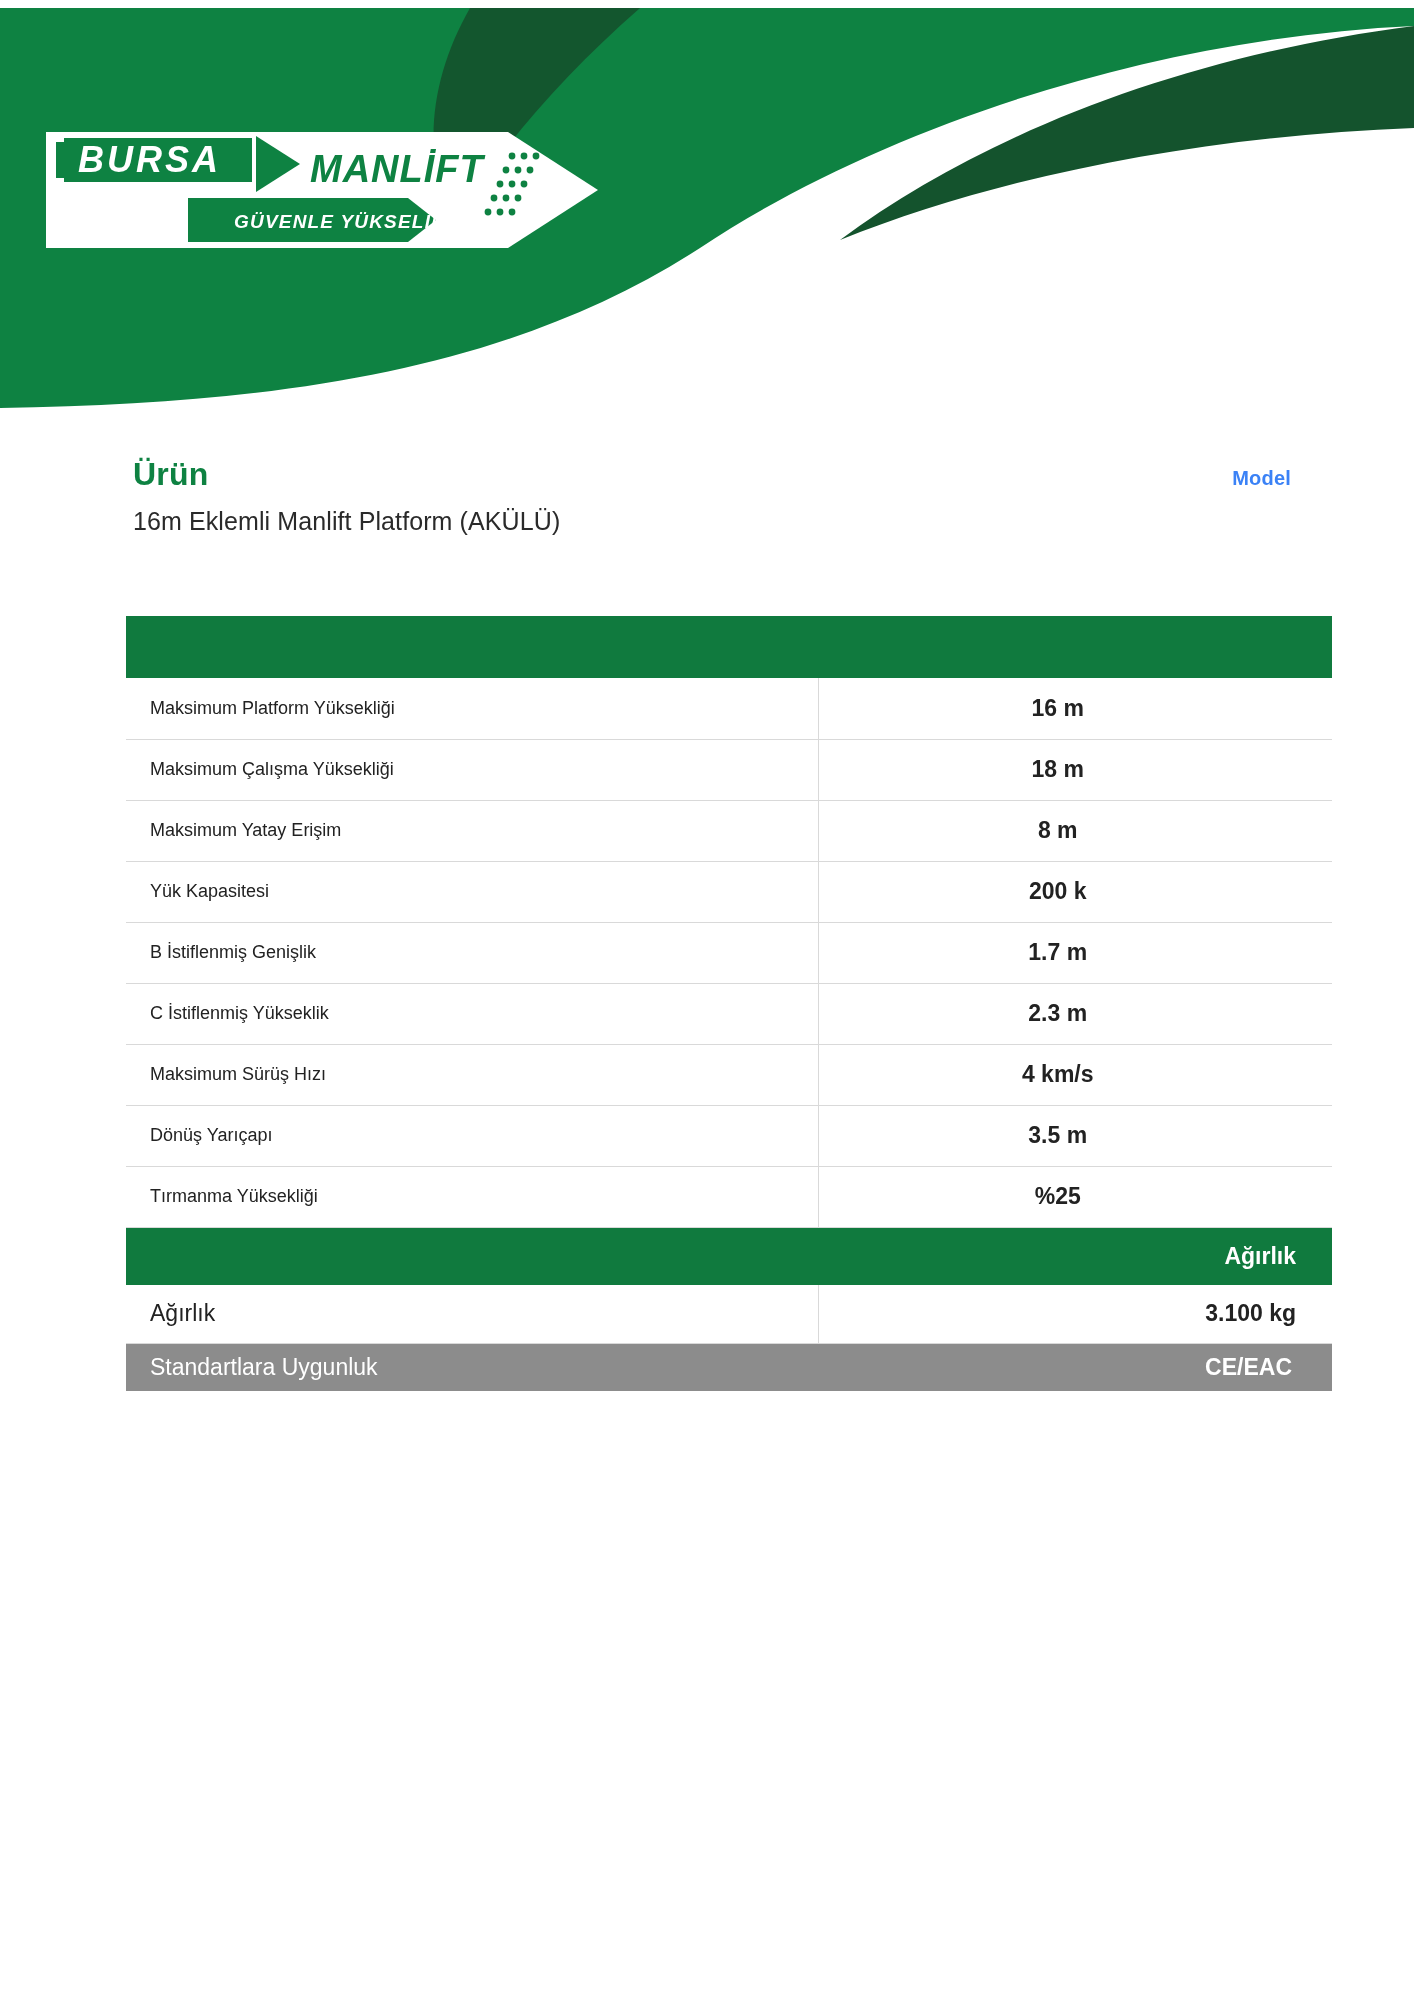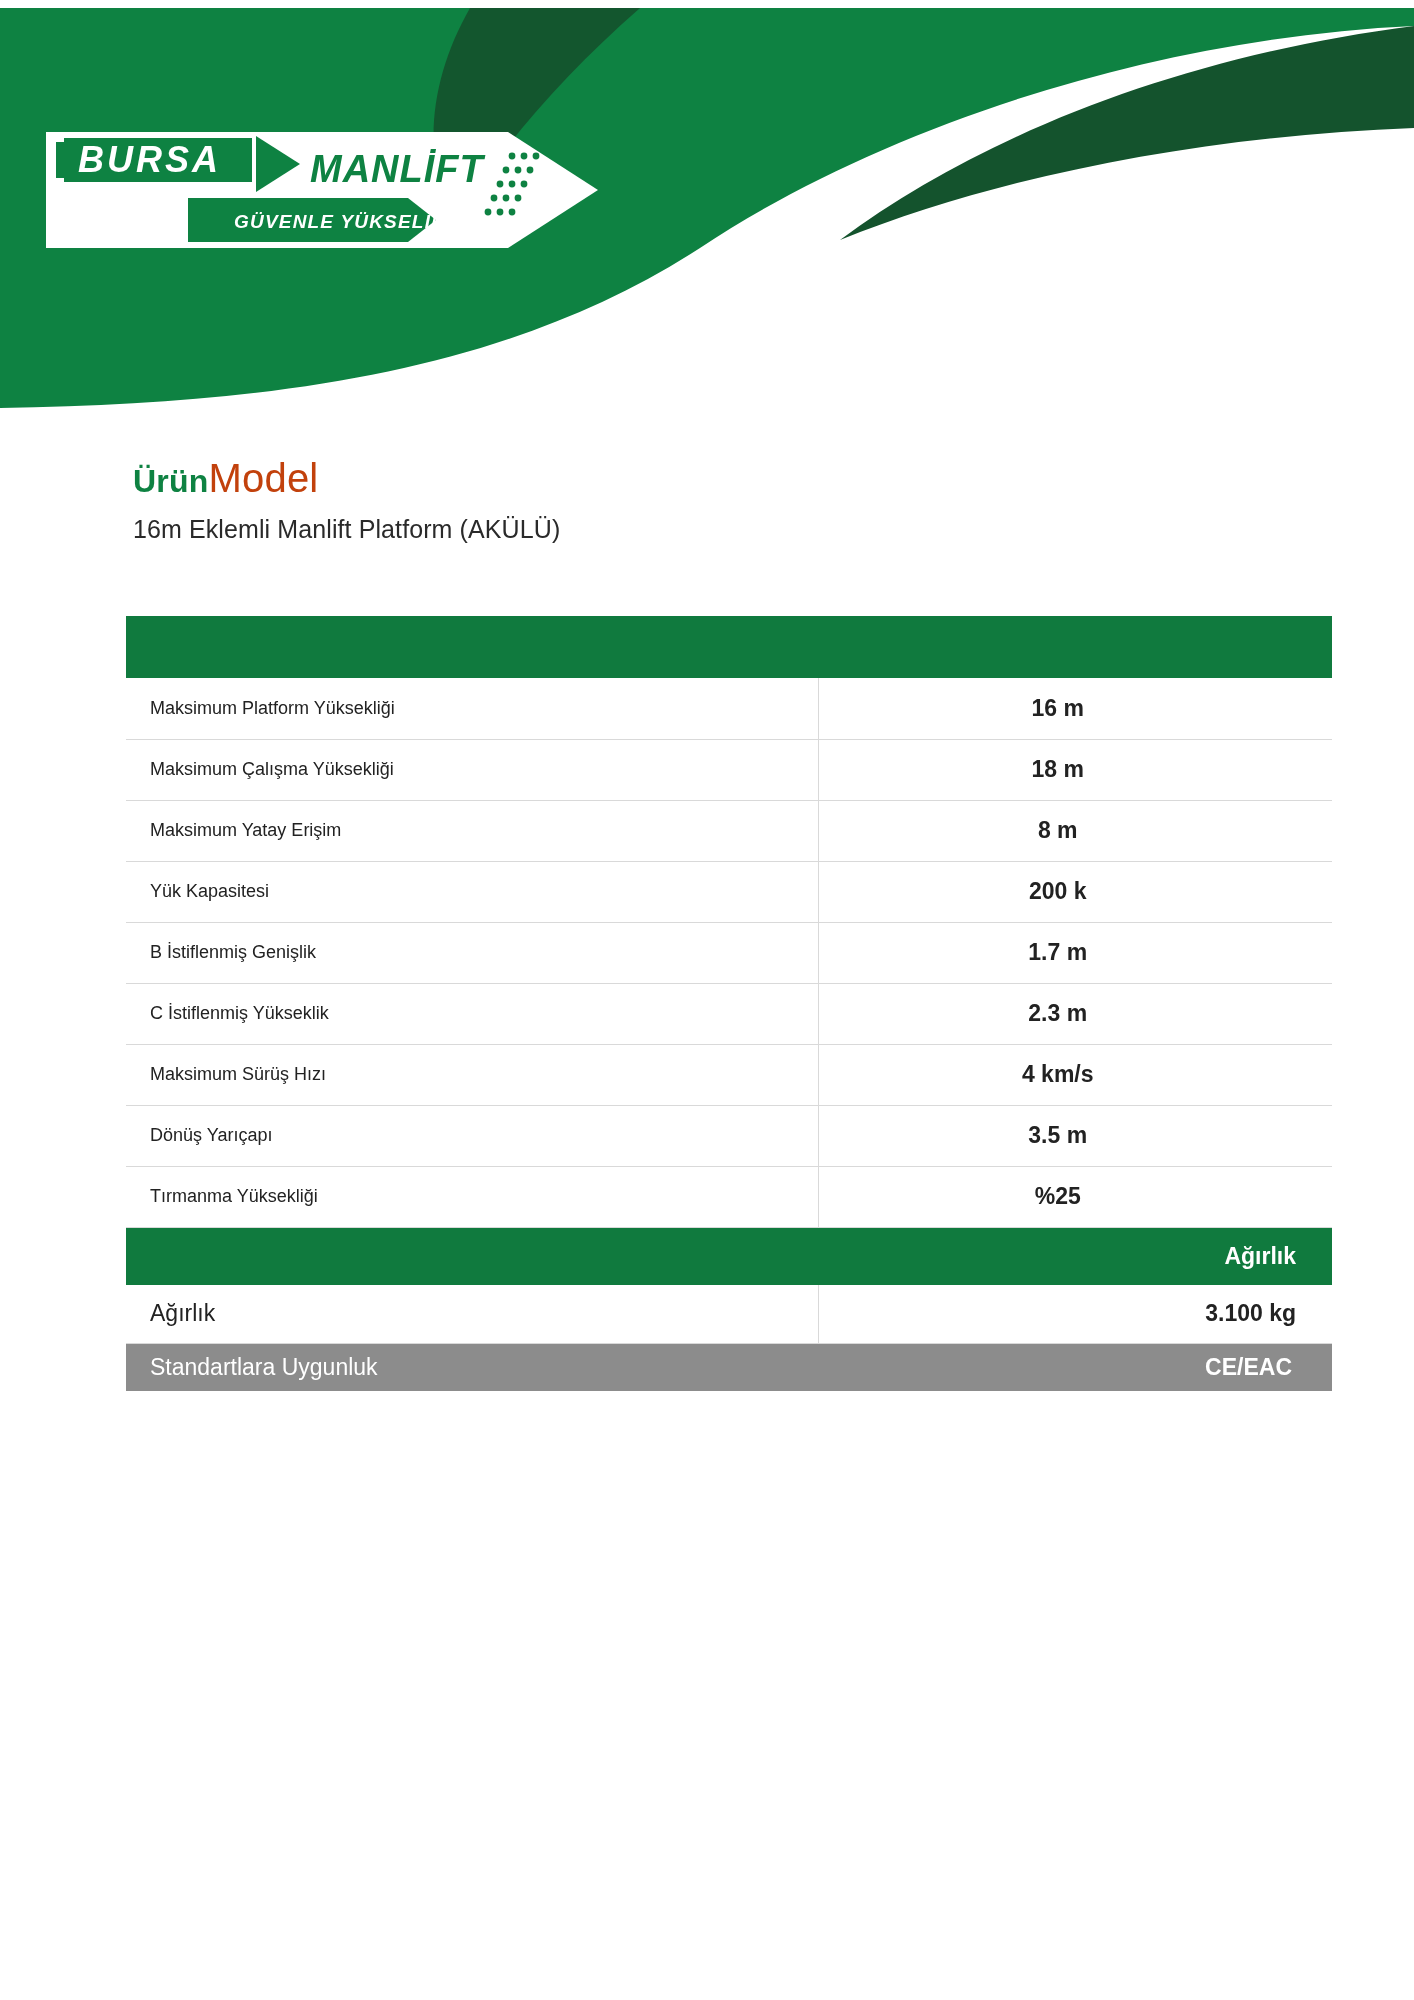--- a/index.html
+++ b/index.html
@@ -41,32 +41,33 @@
 
   
   .titles {
     position: absolute;
     top: 448px;
     left: 133px;
     width: 1200px;
   }
   .title-row {
     display: flex;
+    justify-content: space-between;
     align-items: baseline;
   }
   .urun-title {
     font-size: 32px;
     font-weight: bold;
     color: #0e8242;
     letter-spacing: 0.2px;
   }
   .model-title {
-    font-size: 40px;
-    font-weight: normal;
-    color: #c2410c;
+    font-size: 20px;
+    font-weight: bold;
+    color: #3b82f6;
     letter-spacing: 0.2px;
     padding-right: 42px;
   }
   .urun-sub {
     margin-top: 14px;
     font-size: 25px;
     color: #2a2a2a;
     letter-spacing: 0.1px;
   }
 

